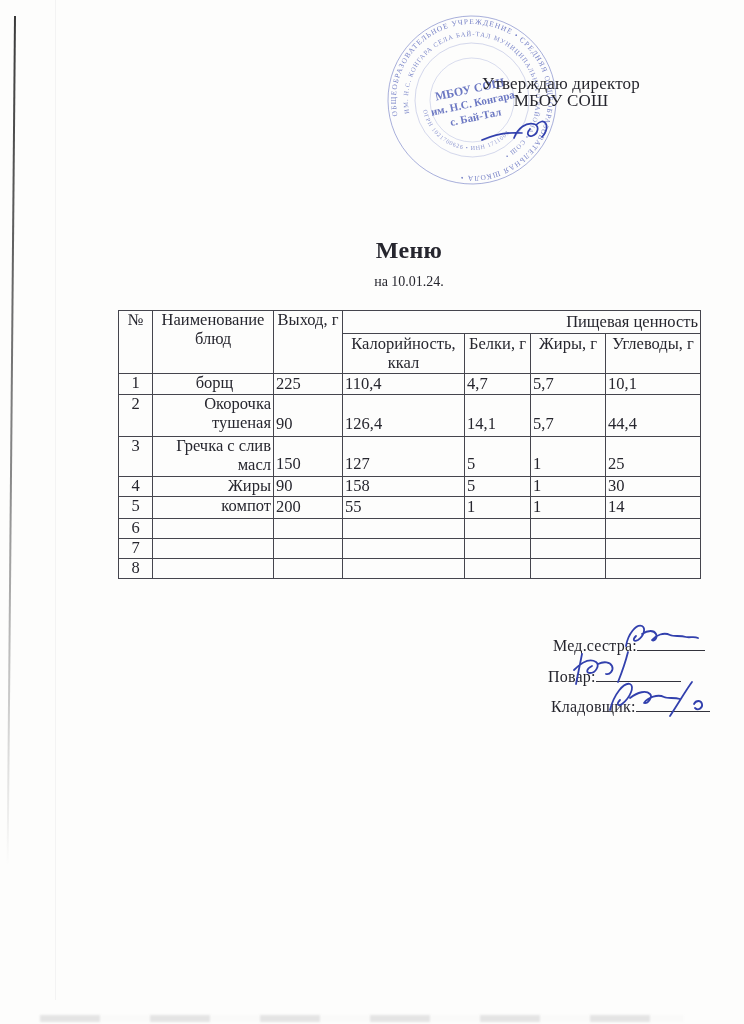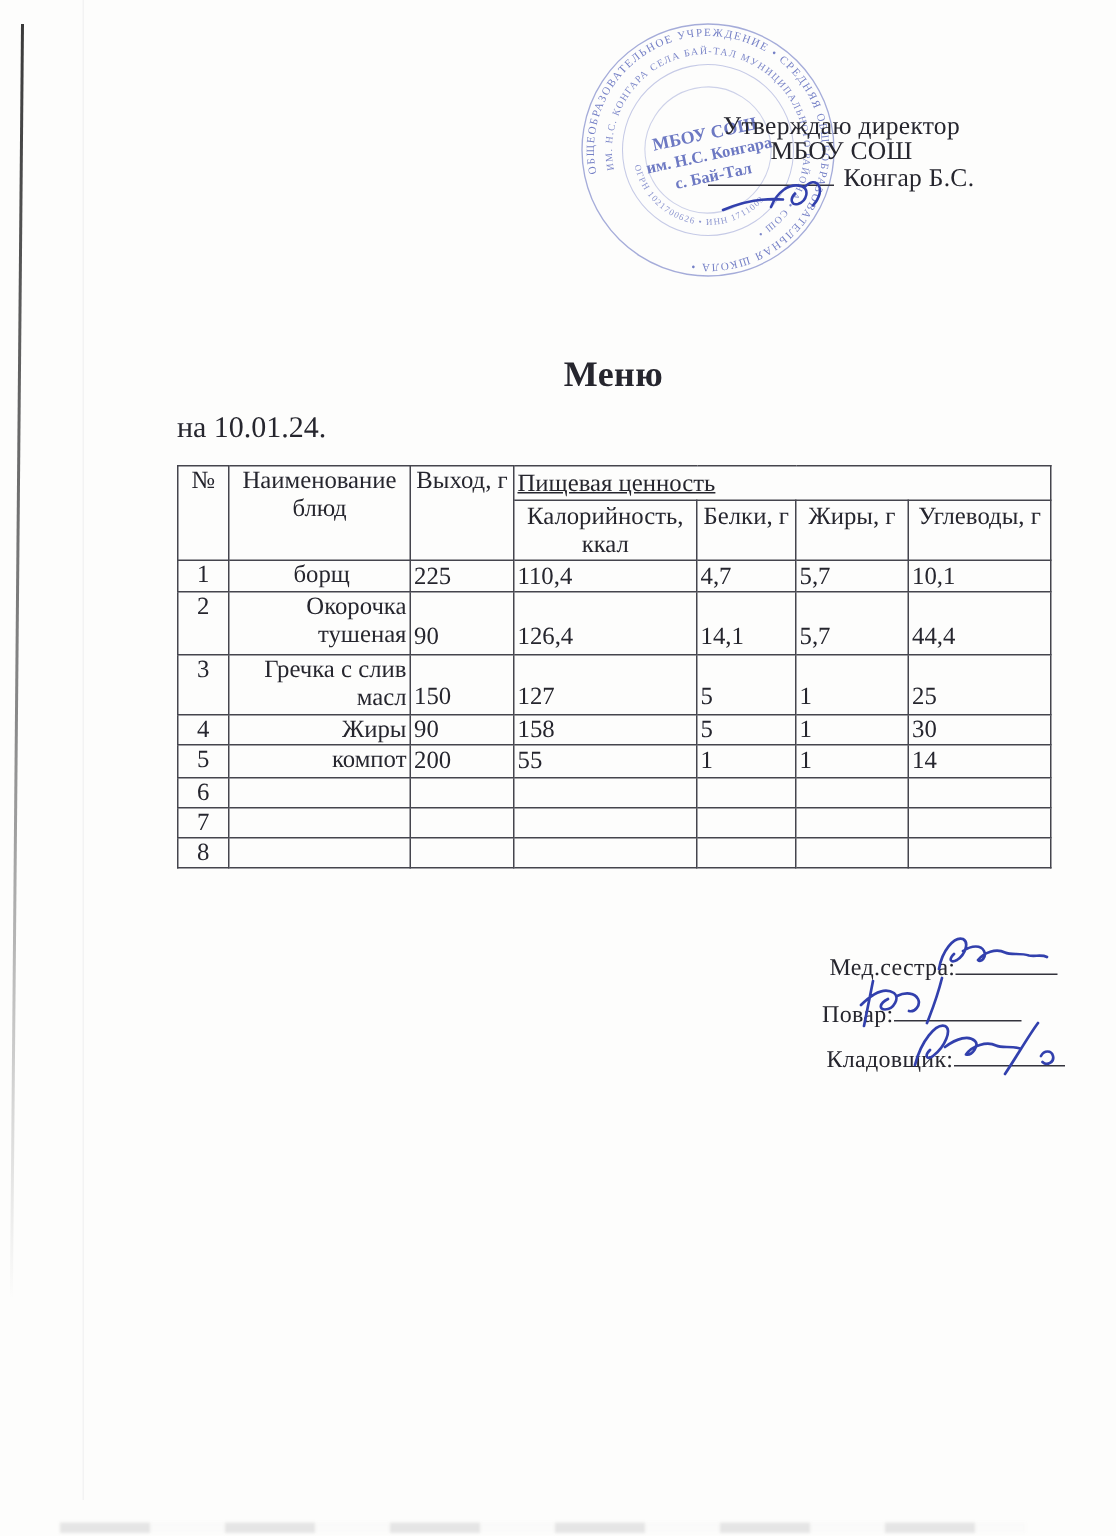--- a/index.html
+++ b/index.html
@@ -44,34 +44,34 @@
   }
   .sig-underline.w80{width:84px;margin-right:6px;}
   .director-sig{position:absolute;left:56px;top:40px;width:112px;height:32px;}
   
   .doc-title{
     position:absolute;left:118px;top:237px;width:582px;
     text-align:center;font-size:24px;font-weight:bold;letter-spacing:0.3px;
   }
   .doc-date{
     position:absolute;left:118px;top:274px;width:582px;
-    font-size:20px;
+    text-align:center;font-size:14px;
   }
   
   table.menu{
     position:absolute;left:118px;top:310px;width:582px;
     border-collapse:collapse;table-layout:fixed;
     font-size:16.5px;color:#26262e;
   }
   table.menu td, table.menu th{
     border:1.6px solid #45454d;padding:0 2px;
     font-weight:normal;line-height:1.15;overflow:hidden;
   }
   th.span-head{vertical-align:top;text-align:center;padding-top:2px;}
-  th.nut-head{height:22px;text-align:left;vertical-align:middle;text-decoration:underline;}
+  th.nut-head{height:22px;text-align:right;vertical-align:middle;}
   tr.subhead th{height:38px;vertical-align:top;text-align:center;padding-top:1px;}
   td.cnum{text-align:center;vertical-align:top;}
   td.cdish{text-align:right;vertical-align:top;}
   td.cdish.left{text-align:center;padding-left:5px;margin-top:41px;}
   td.cval{vertical-align:middle;}
   tr.tall td.cval{vertical-align:bottom;padding-bottom:2px;}
   
   .sigrow{position:absolute;font-size:16px;white-space:nowrap;}
   .sigrow .lbl{letter-spacing:0.2px;}
   .sig-ink{position:absolute;}
@@ -105,23 +105,20 @@
     </text>
     <text x="86" y="79" text-anchor="middle" font-size="12" font-weight="bold" opacity="0.9">МБОУ СОШ</text>
     <text x="86" y="93" text-anchor="middle" font-size="11" font-weight="bold" opacity="0.9">им. Н.С. Конгара</text>
     <text x="86" y="107" text-anchor="middle" font-size="11" font-weight="bold" opacity="0.9">с. Бай-Тал</text>
   </g>
 </svg>
 
 <div class="approve">
   <div>Утверждаю директор</div>
   <div>МБОУ СОШ</div>
-  <div class="row4">
-    <span class="sig-underline w80"></span><span>Конгар Б.С.</span>
-  </div>
   <svg class="director-sig" viewBox="0 0 112 32">
     <path class="inkpath" stroke-width="1.7" d="M6,24 C20,18 34,16 46,17 M38,22 C42,12 50,6 58,8 C64,10 62,18 56,20 C52,21 50,17 54,13 M60,9 C64,5 68,4 70,8 C72,12 69,18 66,21"></path>
   </svg>
 </div>
 
 <div class="doc-title">Меню</div>
 <div class="doc-date">на 10.01.24.</div>
 
 <table class="menu">
   <colgroup>

